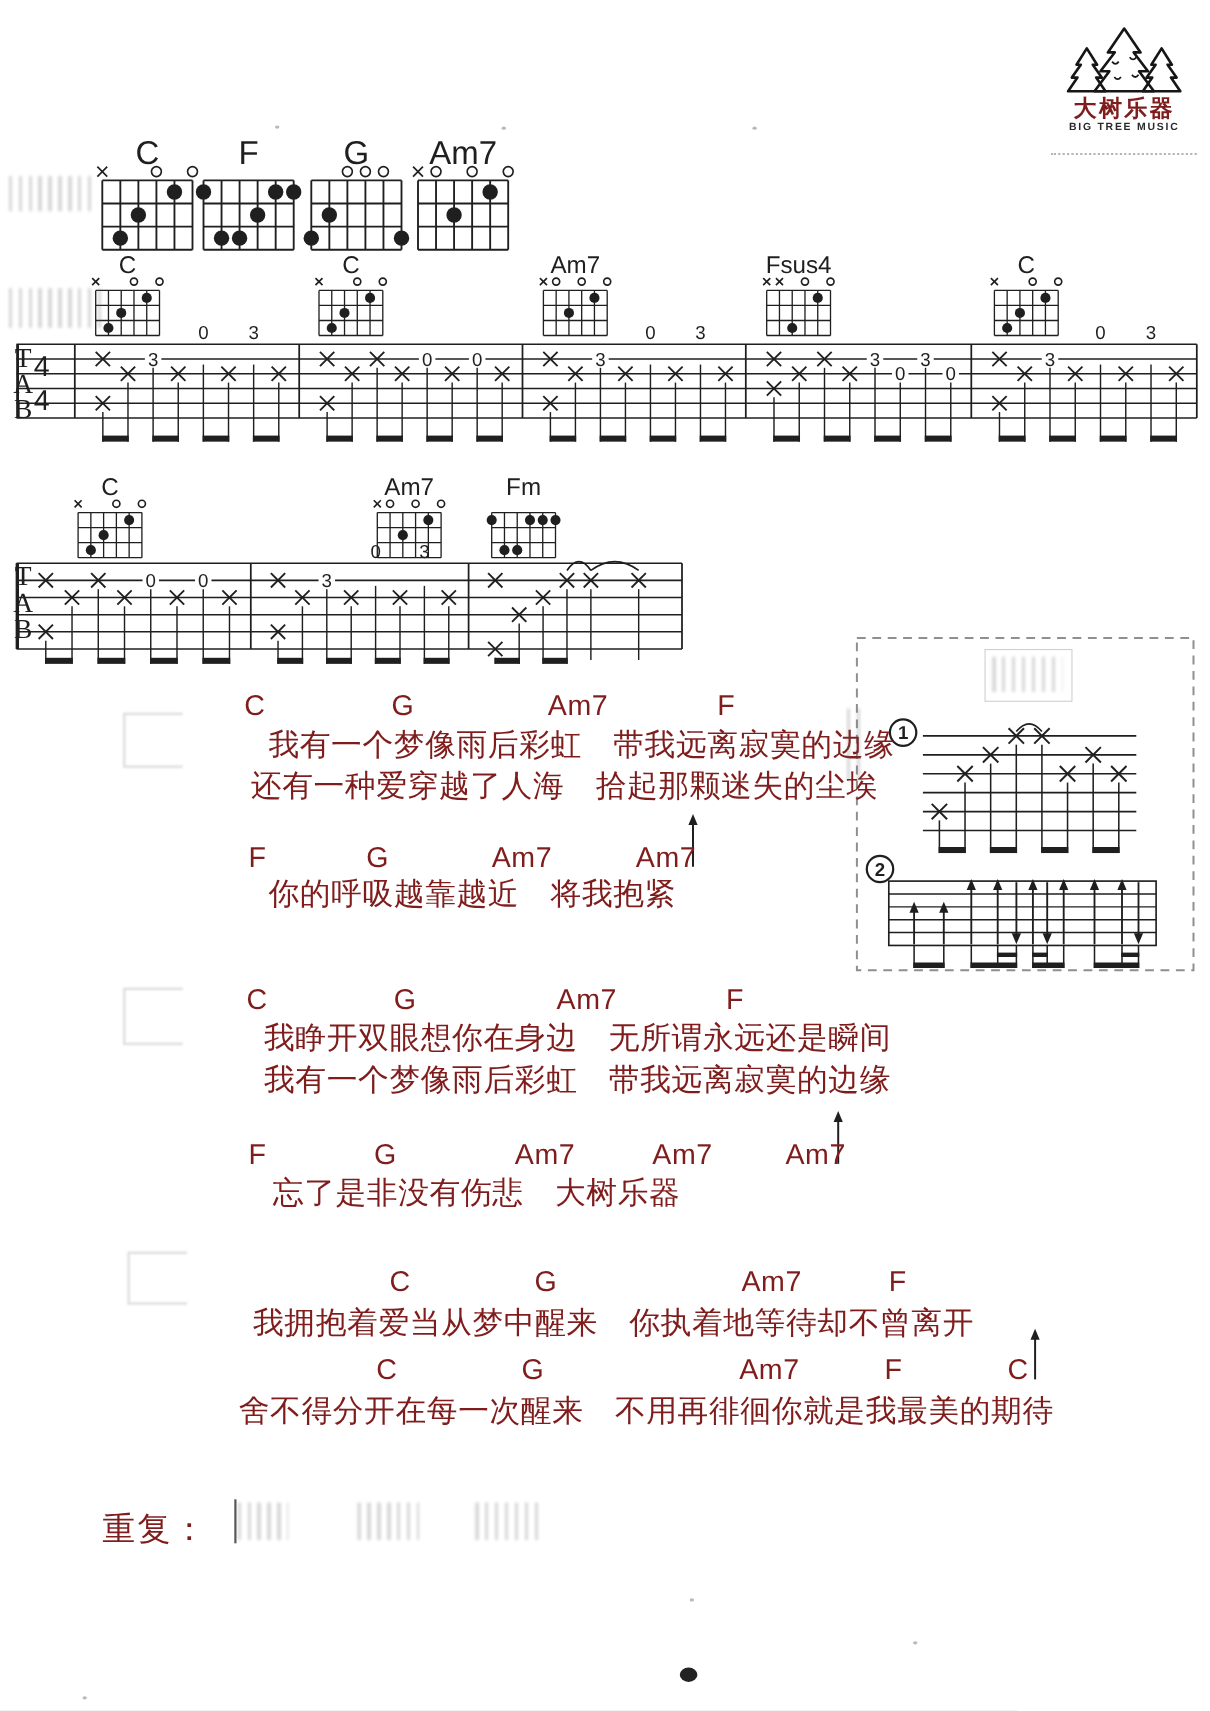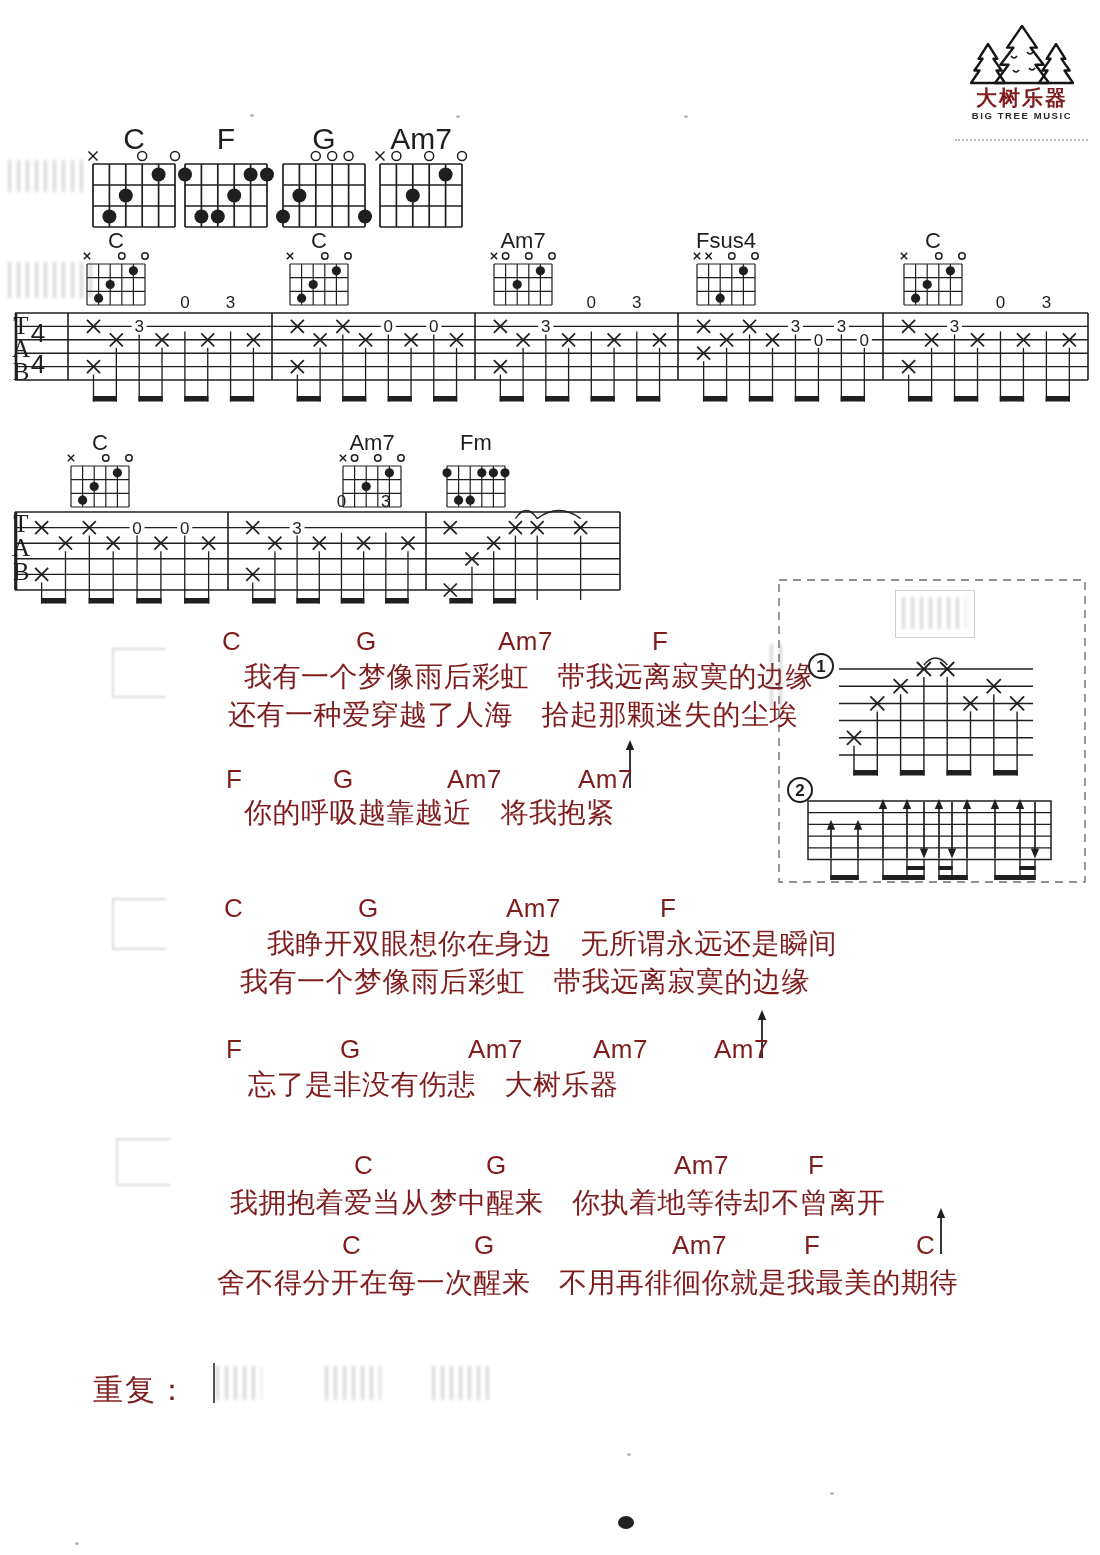--- a/index.html
+++ b/index.html
@@ -667,21 +667,21 @@
       <div>
         <div class="txt chord" style="left: 224px; top: 893px;">C</div>
         <div class="txt chord" style="left: 358px; top: 893px;">G</div>
         <div class="txt chord" style="left: 506px; top: 893px;">Am7</div>
         <div class="txt chord" style="left: 660px; top: 893px;">F</div>
         <div class="txt chord" style="left: 226px; top: 1034px;">F</div>
         <div class="txt chord" style="left: 340px; top: 1034px;">G</div>
         <div class="txt chord" style="left: 468px; top: 1034px;">Am7</div>
         <div class="txt chord" style="left: 593px; top: 1034px;">Am7</div>
         <div class="txt chord" style="left: 714px; top: 1034px;">Am7</div>
-        <div class="txt lyric" style="left: 240px; top: 925px; margin-left: 27px;">我睁开双眼想你在身边　无所谓永远还是瞬间</div>
+        <div class="txt lyric" style="left: 240px; top: 925px;">我睁开双眼想你在身边　无所谓永远还是瞬间</div>
         <div class="txt lyric" style="left: 240px; top: 963px;">我有一个梦像雨后彩虹　带我远离寂寞的边缘</div>
         <div class="txt lyric" style="left: 248px; top: 1066px;">忘了是非没有伤悲　大树乐器</div>
       </div>
       <div>
         <div class="txt chord" style="left: 354px; top: 1150px;">C</div>
         <div class="txt chord" style="left: 486px; top: 1150px;">G</div>
         <div class="txt chord" style="left: 674px; top: 1150px;">Am7</div>
         <div class="txt chord" style="left: 808px; top: 1150px;">F</div>
         <div class="txt chord" style="left: 342px; top: 1230px;">C</div>
         <div class="txt chord" style="left: 474px; top: 1230px;">G</div>

